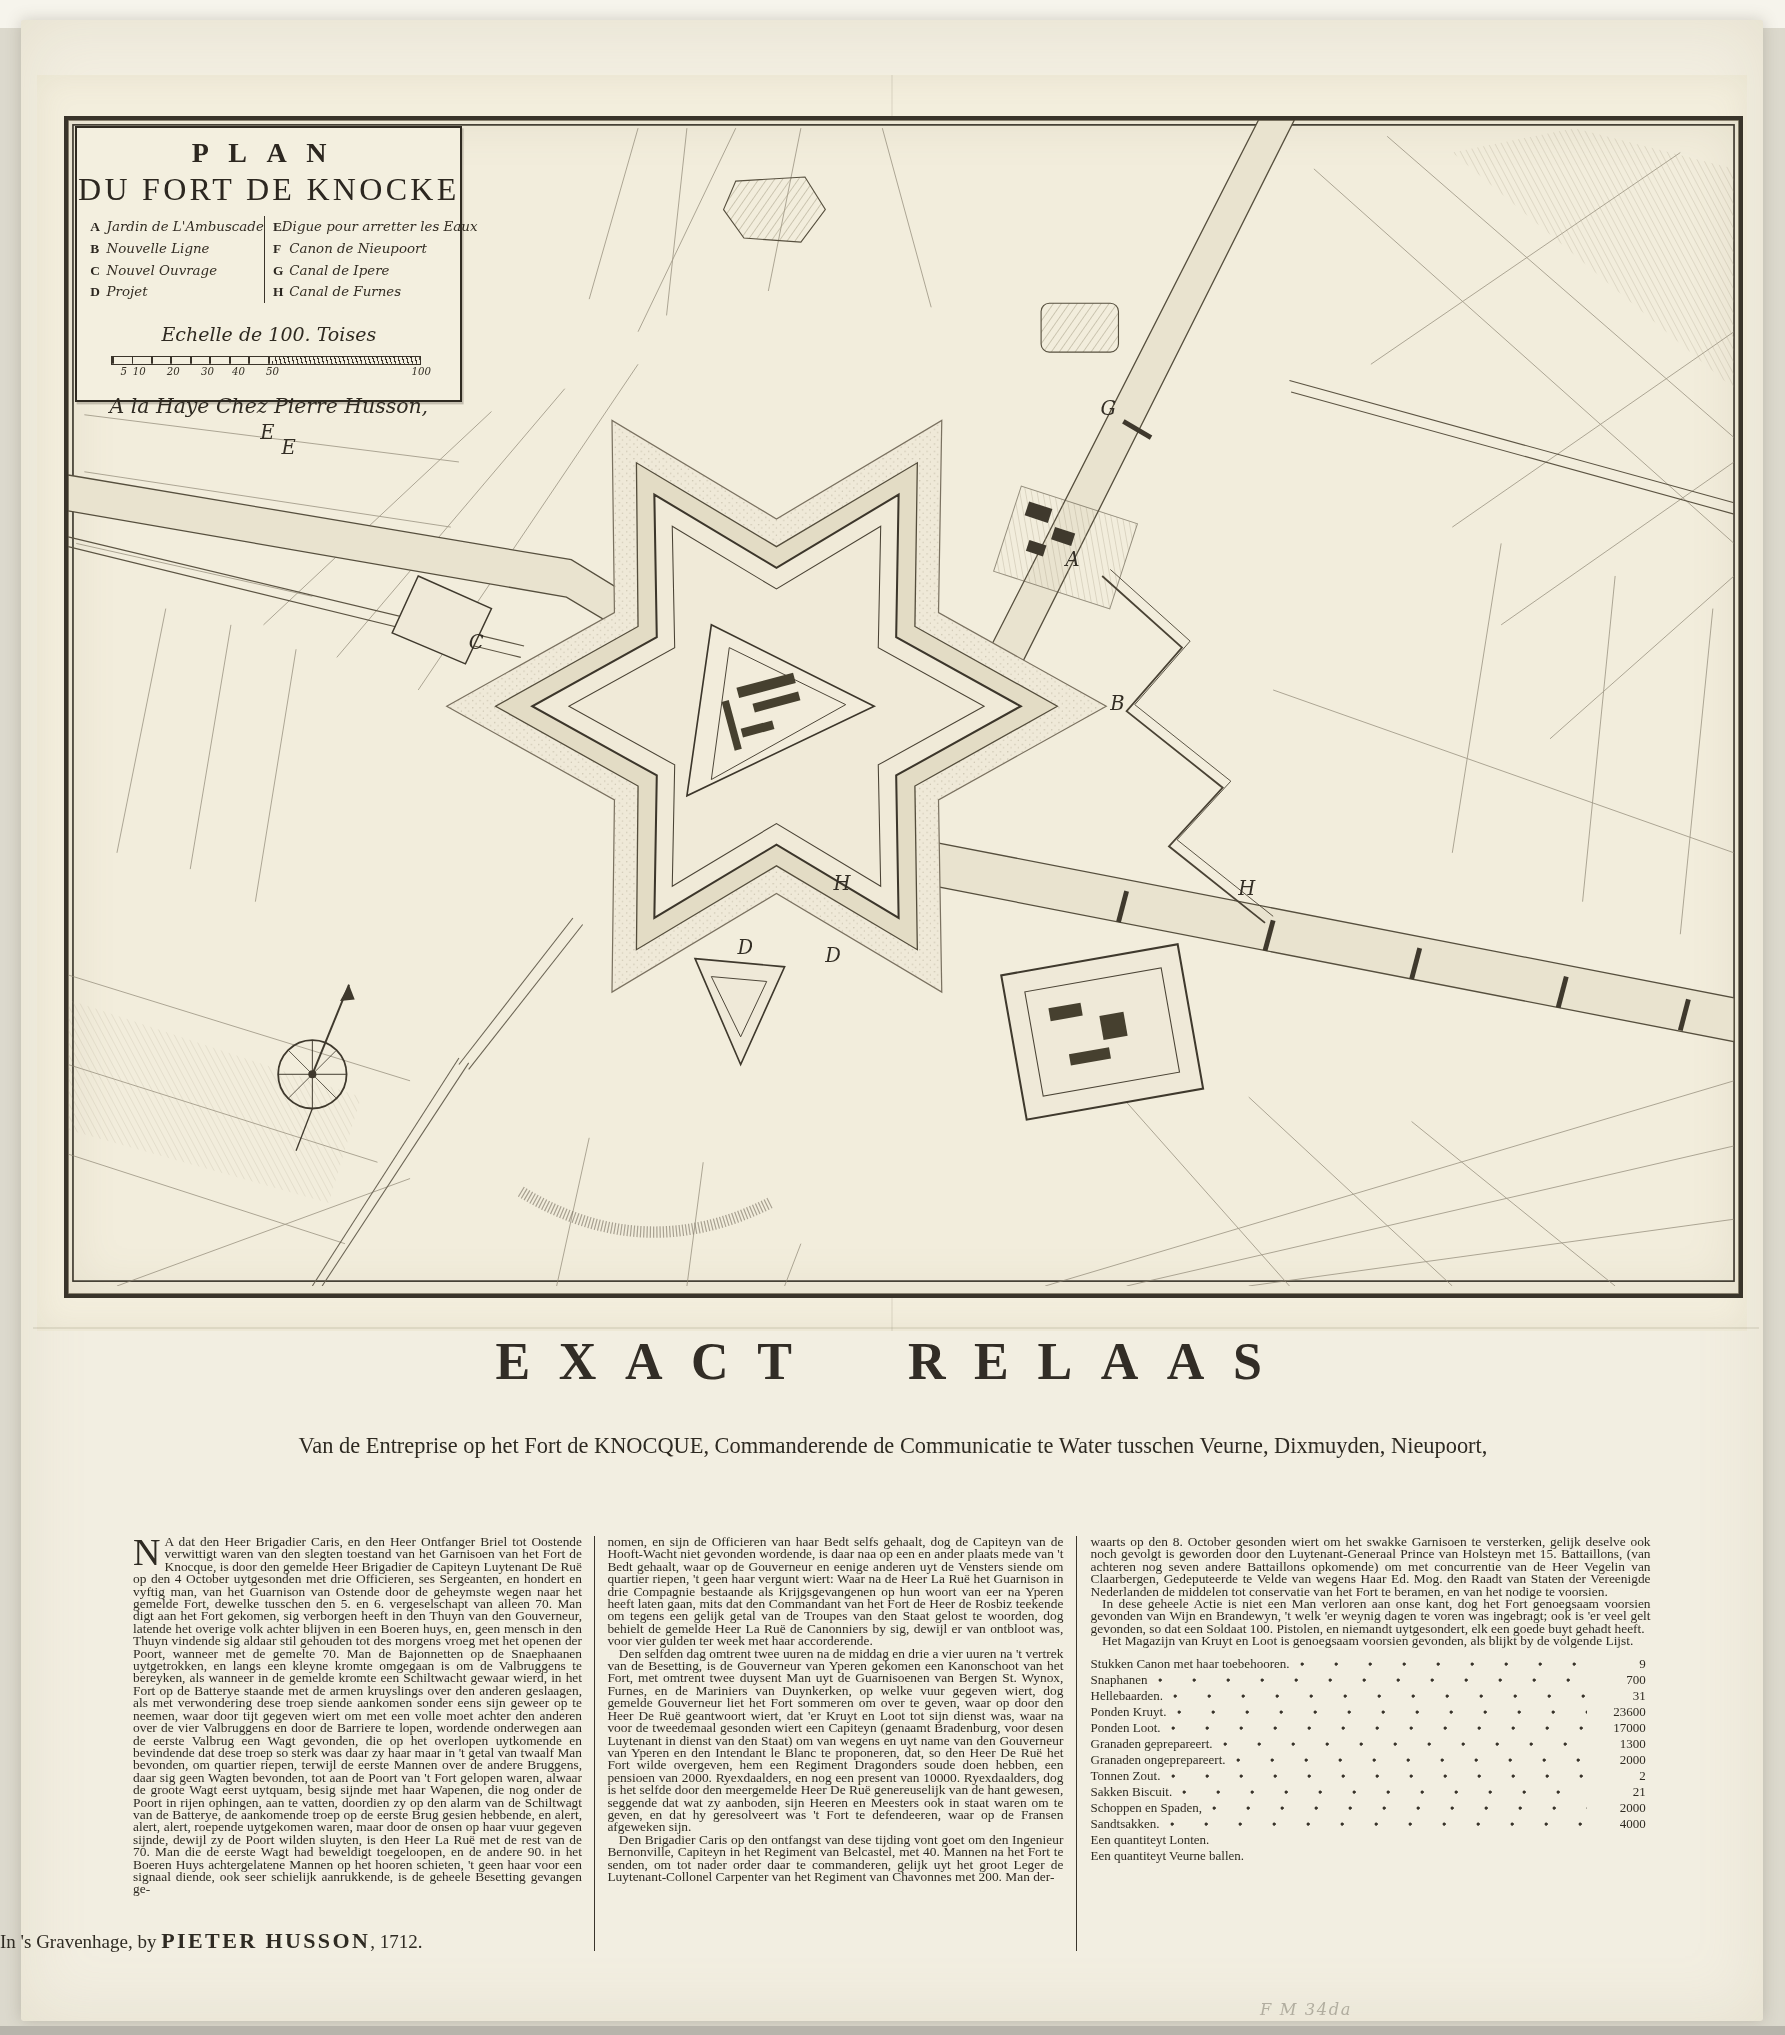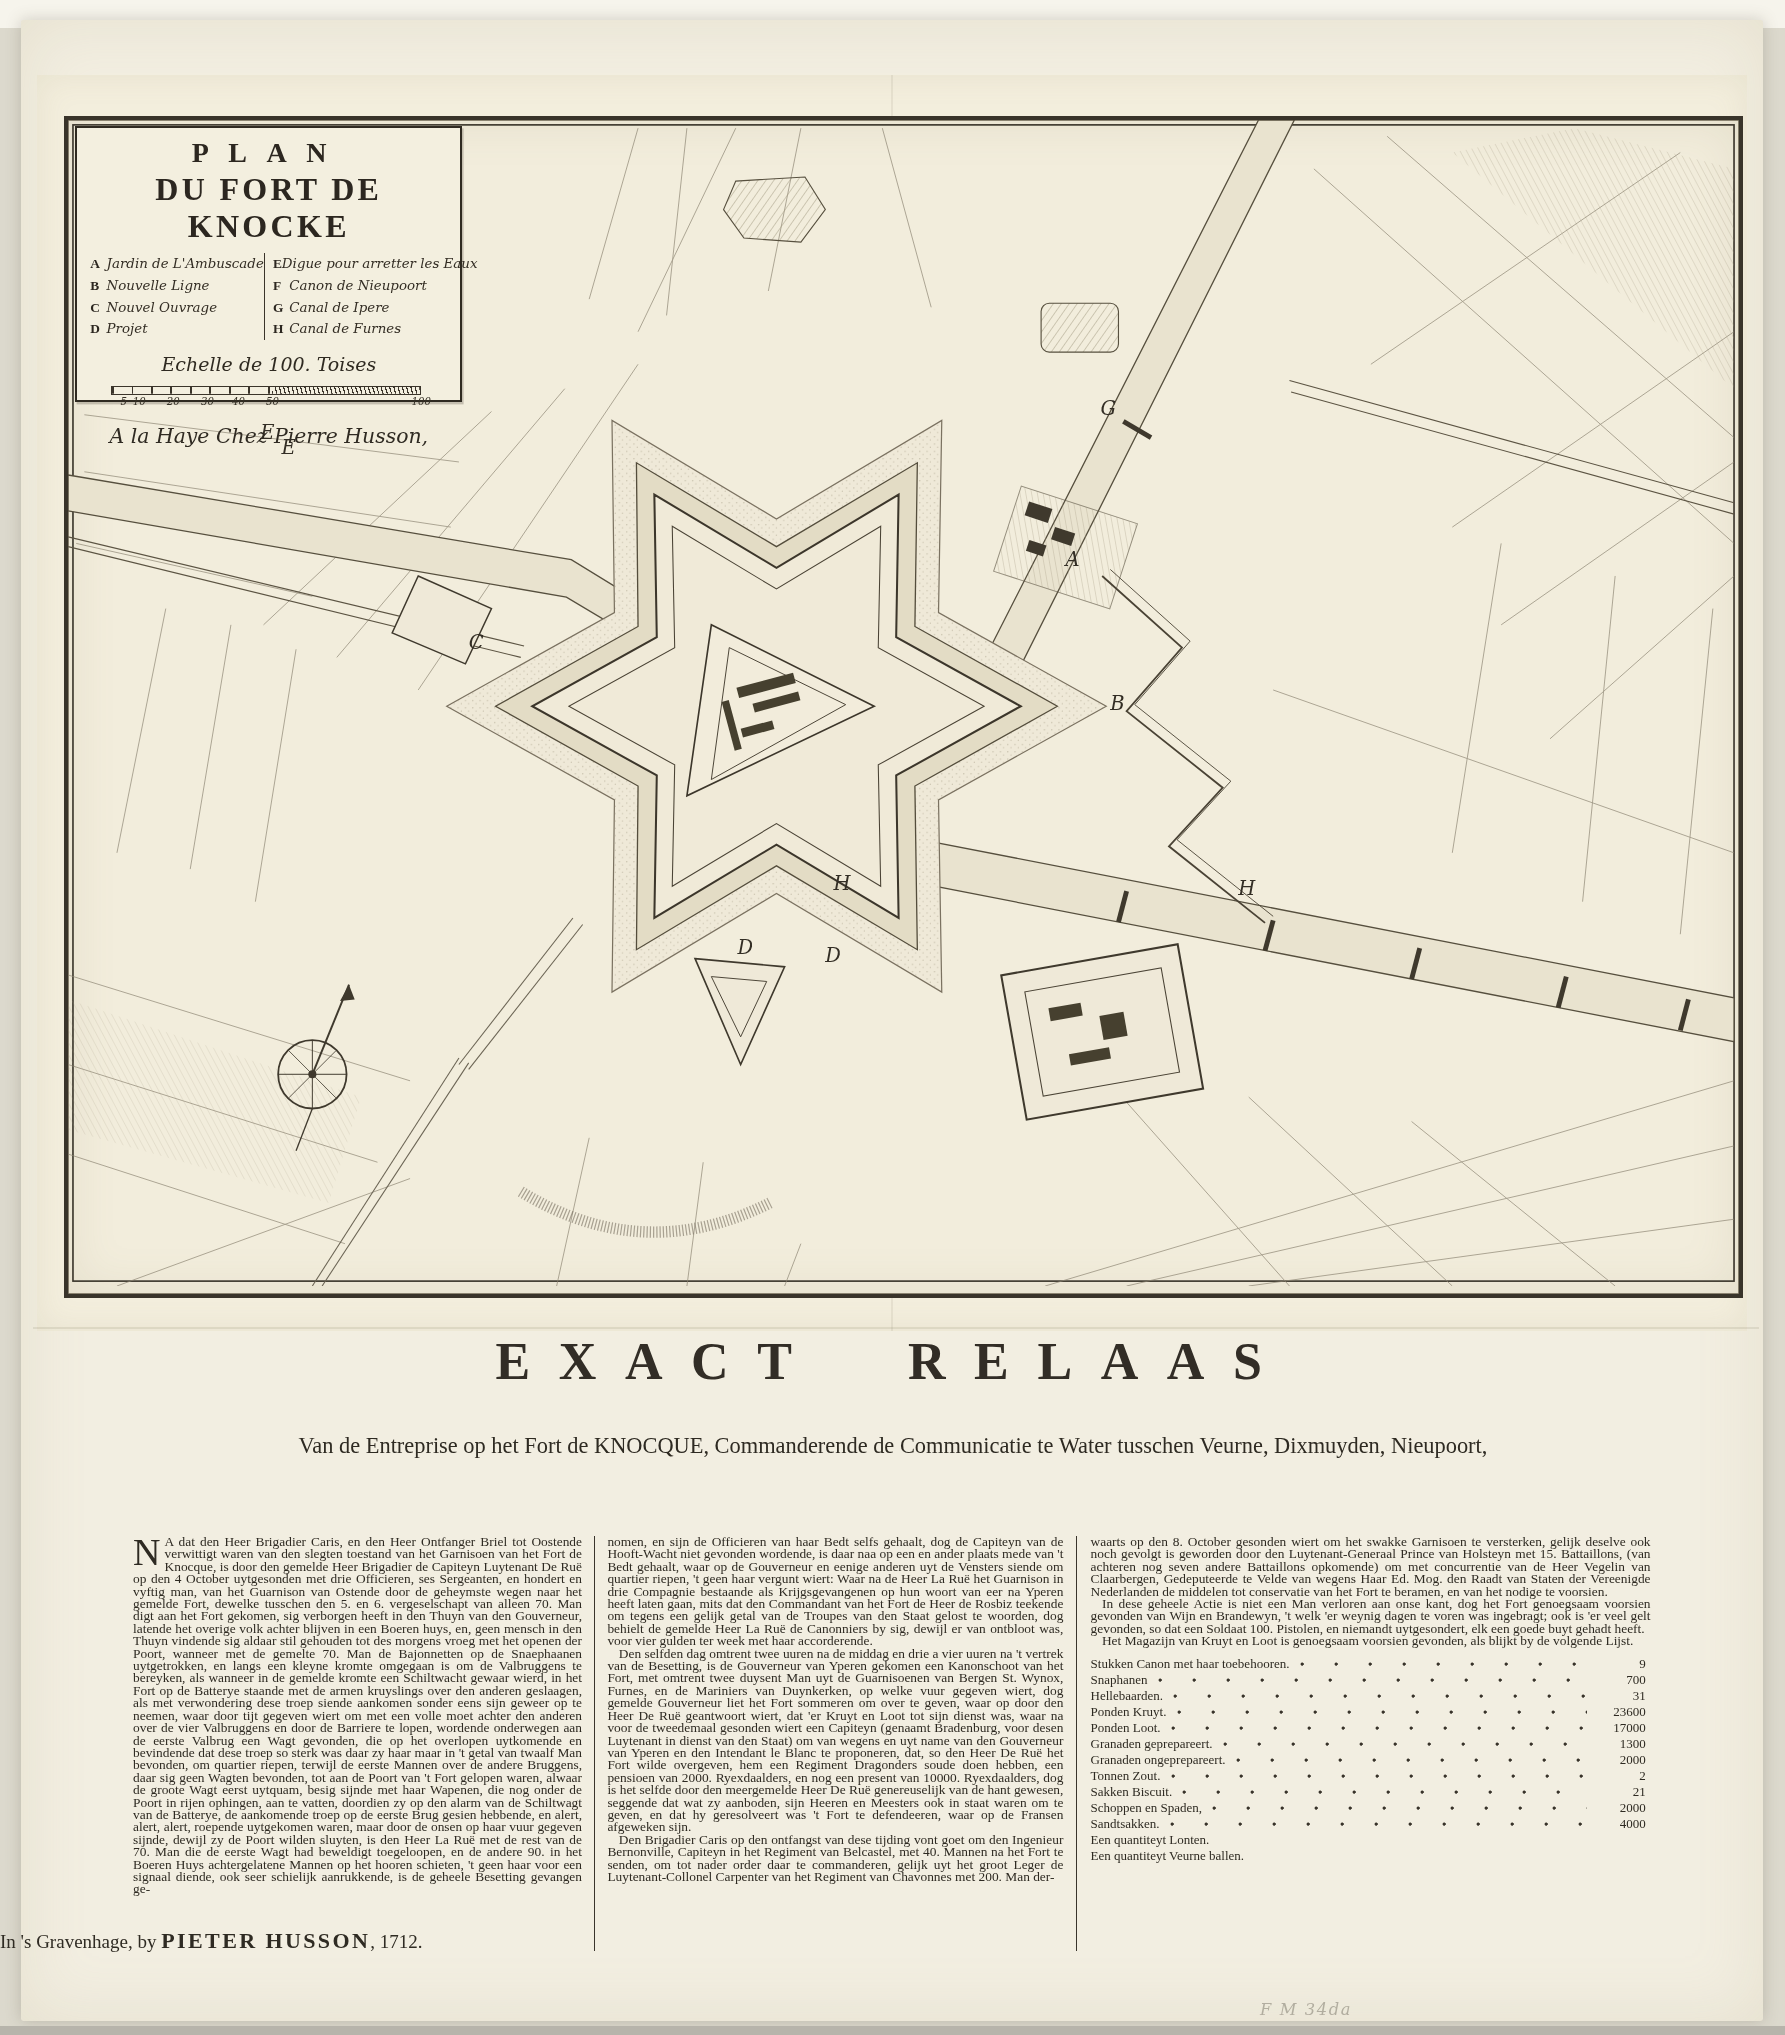--- a/index.html
+++ b/index.html
@@ -33,28 +33,28 @@
   }
   .map-frame svg{position:absolute;left:0;top:0;}
 
   .cartouche{
     position:absolute;left:7.3px;top:5.7px;width:383px;height:272px;
     background:#f3efdf;border:2.4px solid #2f2a21;
     box-shadow:1.6px 2.4px 0 rgba(60,52,40,.25);
     z-index:5;
   }
   .cart-title1{margin-top:9.8px;text-align:center;font-size:28px;font-weight:bold;letter-spacing:19.5px;color:#2c2720;}
-  .cart-title2{text-align:center;font-size:32px;font-weight:bold;letter-spacing:3.3px;color:#2c2720;margin-top:1.6px;}
+  .cart-title2{text-align:center;font-size:32px;font-weight:normal;letter-spacing:3.3px;color:#2c2720;margin-top:1.6px;}
   .cart-legend{display:flex;margin:8.1px 11.4px 0 13px;font-size:13.4px;}
   .cart-col{width:50%;}
   .cart-col.right{border-left:1.6px solid #3a342a;padding-left:8.1px;}
   .leg-row{display:flex;line-height:1.62;}
   .leg-key{font-weight:bold;width:16.3px;color:#2c2720;}
   .leg-lab{font-family:"DejaVu Serif",serif;font-style:italic;color:#332d24;white-space:nowrap;}
-  .cart-scale-label{text-align:center;font-family:"DejaVu Serif",serif;font-style:italic;font-size:19px;margin-top:13px;color:#2f2a21;}
+  .cart-scale-label{text-align:center;font-family:"DejaVu Serif",serif;font-style:italic;font-size:19px;margin-top:20px;color:#2f2a21;}
   .scalebar{position:relative;margin:11.4px 39px 0 34px;height:19.5px;}
   .scalebar .bar{position:absolute;left:0;right:0;top:0;height:6.5px;border:0.8px solid #3a342a;
     background:
       repeating-linear-gradient(90deg,#3a342a 0 1.6px,transparent 1.6px 19.5px) left/52% 100% no-repeat,
       repeating-linear-gradient(75deg,#3a342a 0 1.2px,transparent 1.2px 4.1px) right/48% 100% no-repeat;}
   .scalebar .num{position:absolute;top:9.8px;transform:translateX(-50%);font-family:"DejaVu Serif",serif;font-style:italic;font-size:10.2px;color:#35302а;}
   .scalebar .num{color:#353026;}
   .cart-imprint{text-align:center;font-family:"DejaVu Serif",serif;font-style:italic;font-size:20.4px;margin-top:18px;color:#2f2a22;}
 
   .map-letter{font-family:"DejaVu Serif",serif;font-style:italic;}

